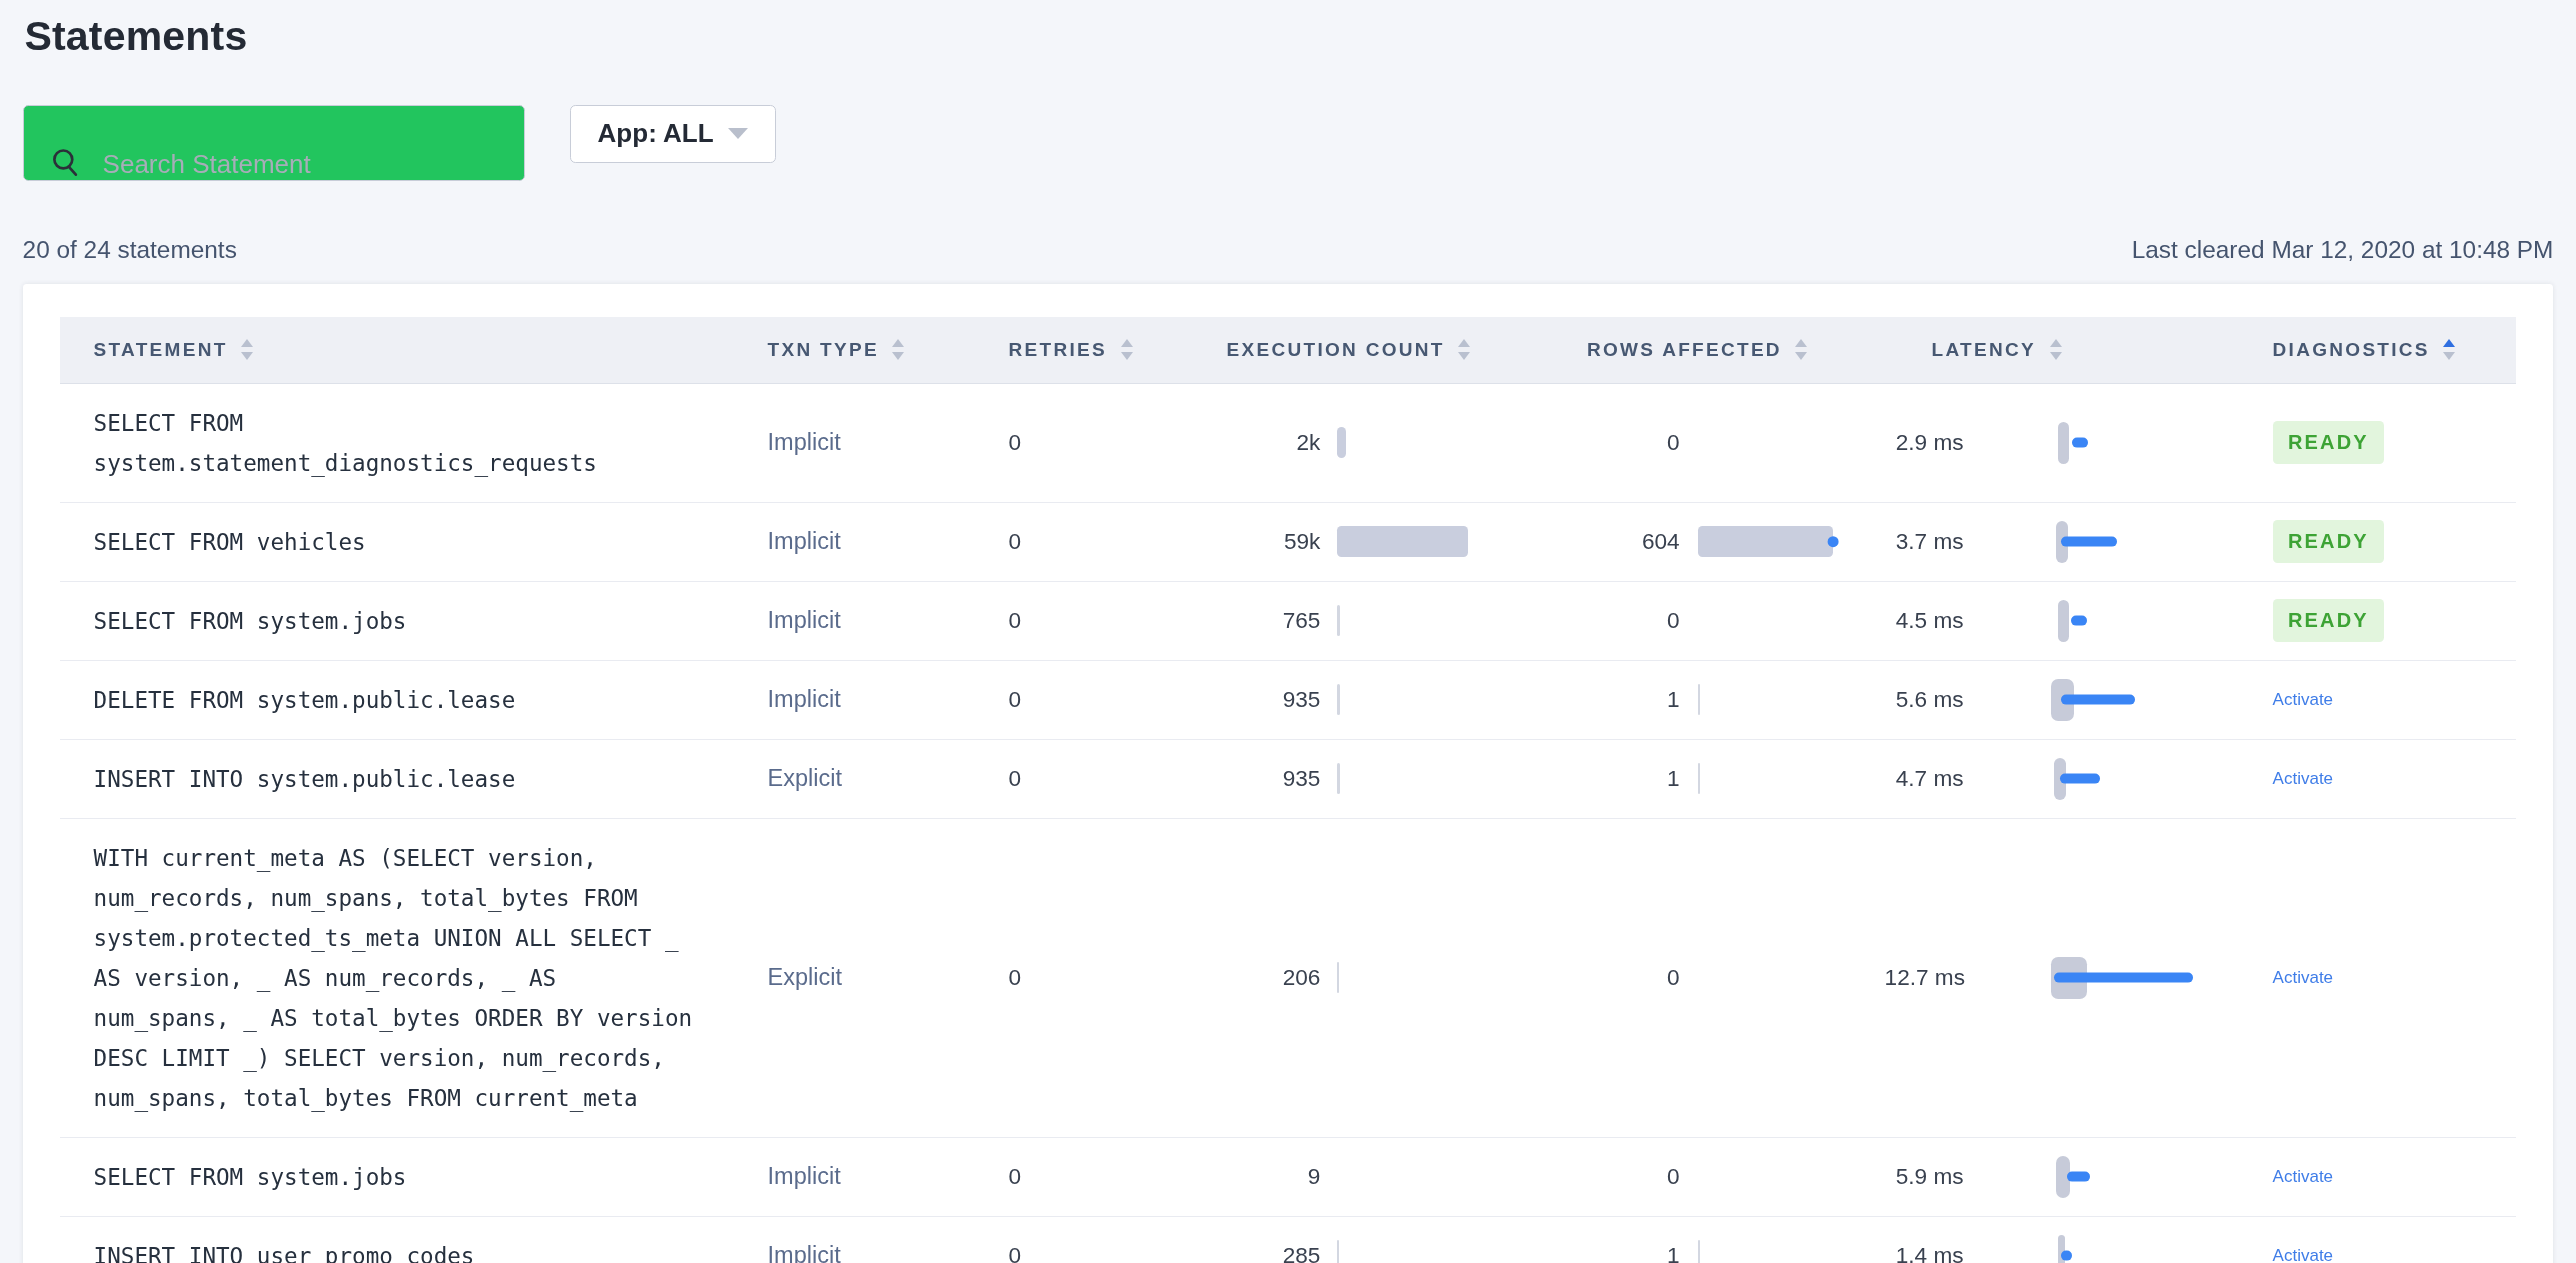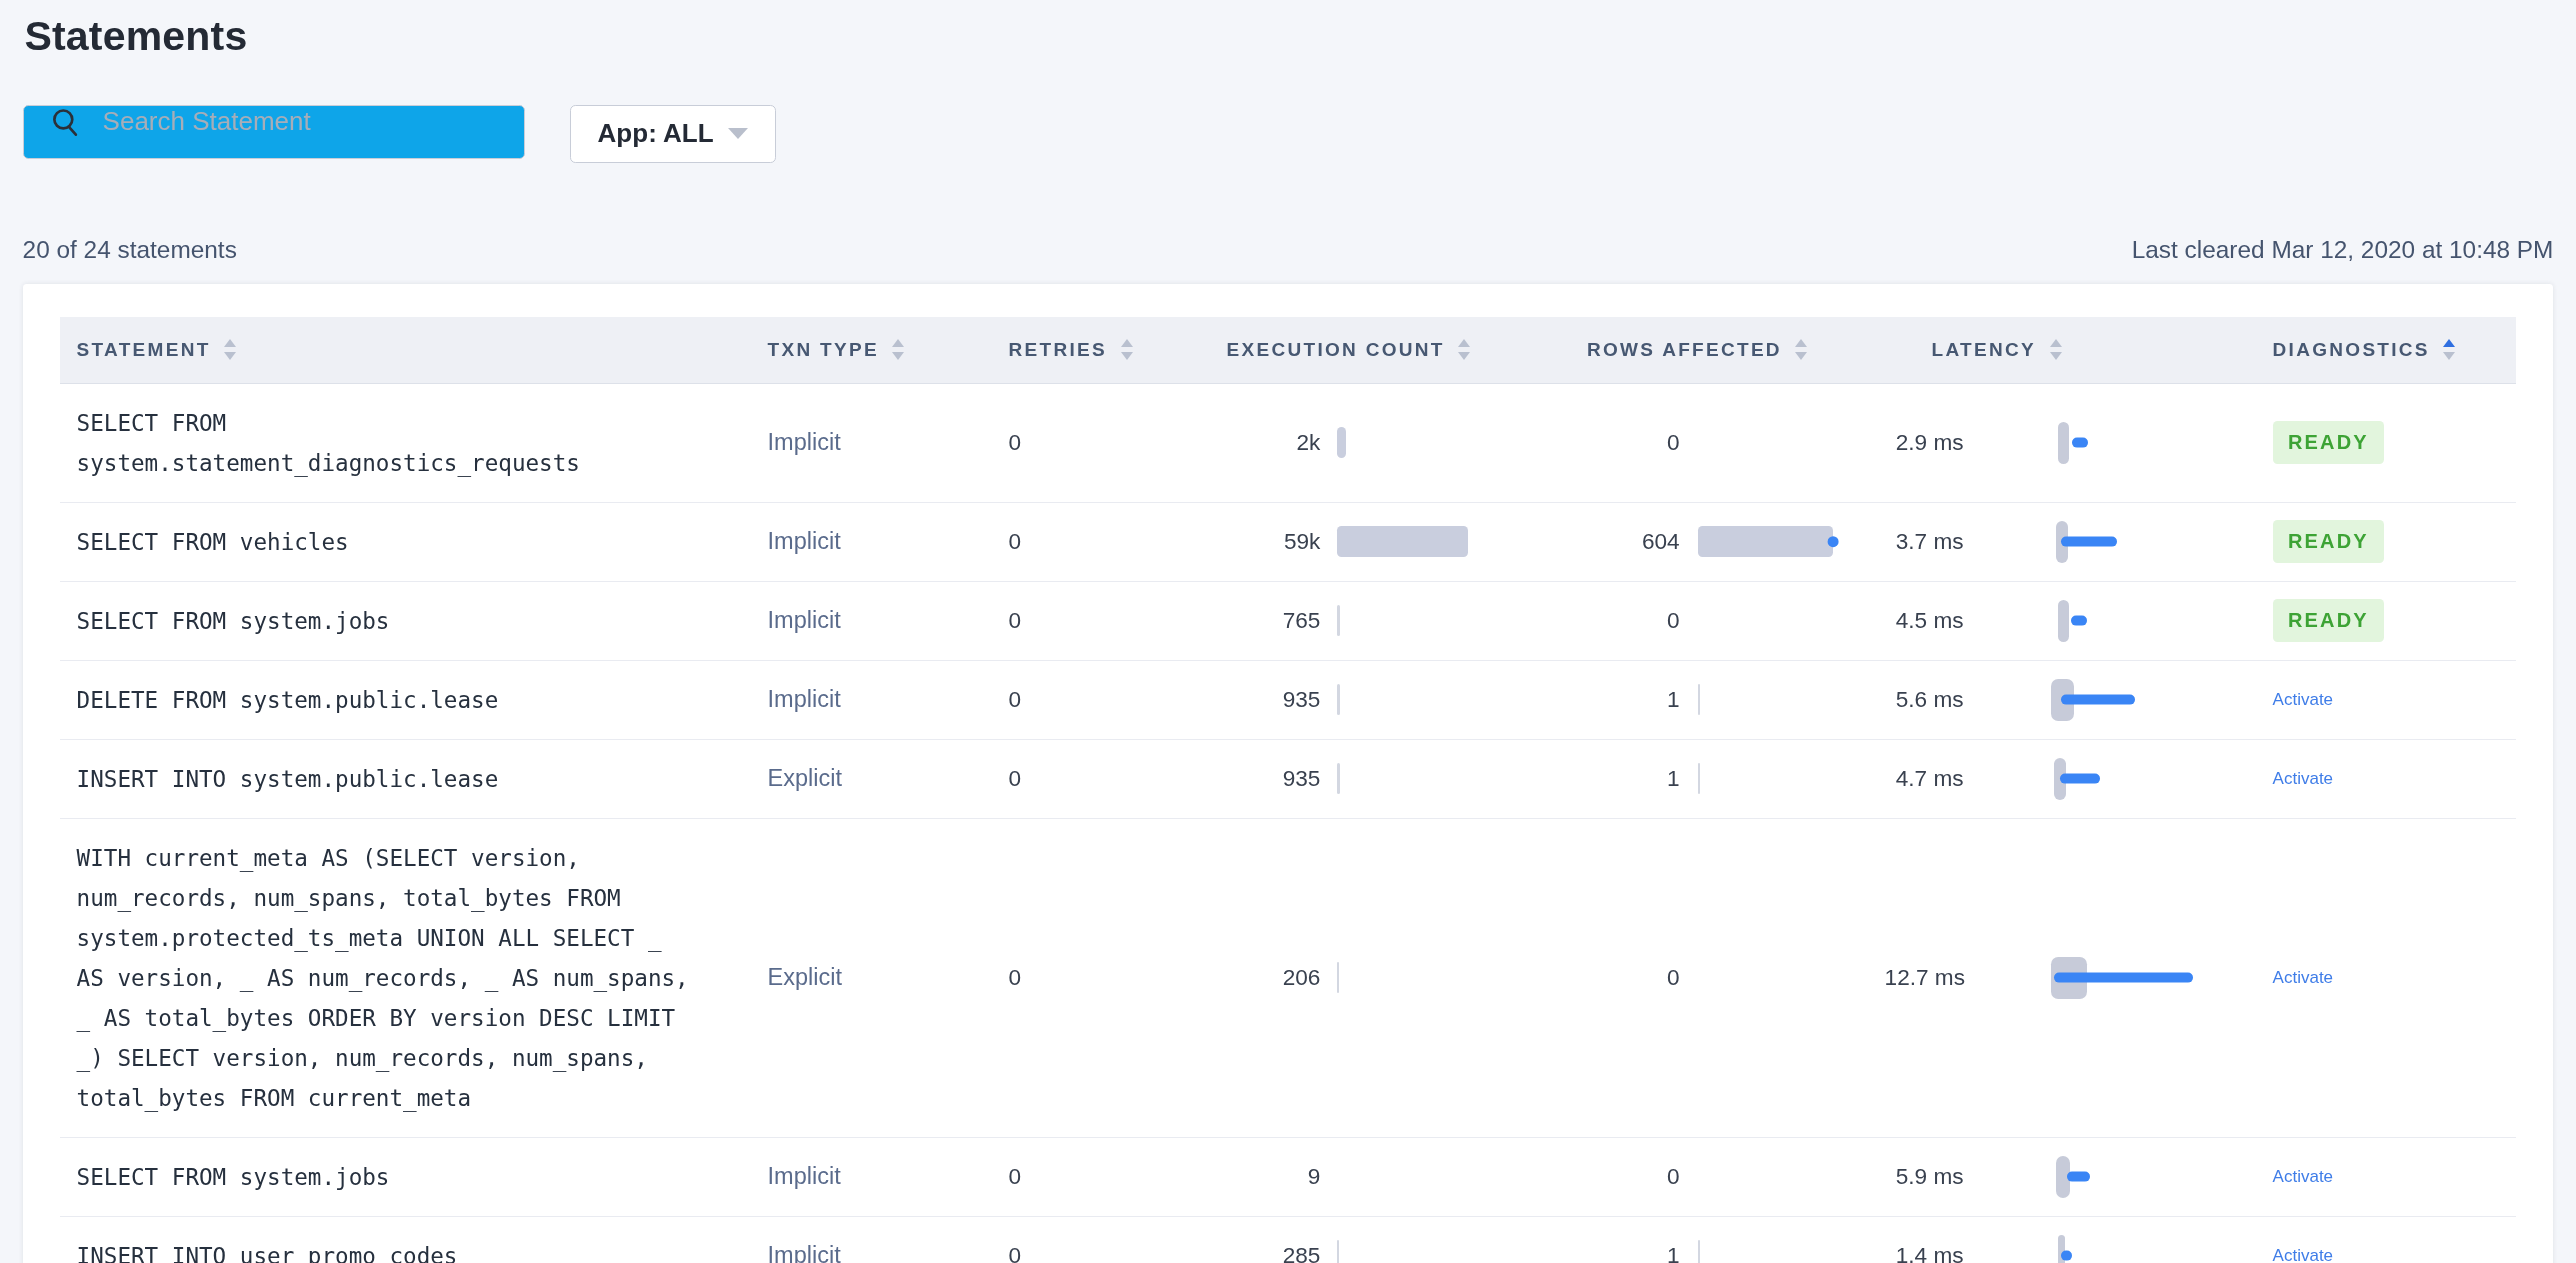--- a/index.html
+++ b/index.html
@@ -12,23 +12,23 @@
   .page { padding:0 22.6px; }
 
   h1.page-title {
     margin:12.6px 0 0 1.8px;
     font-size:41px; font-weight:700; color:#242a35; letter-spacing:0.2px;
   }
 
   
   .toolbar { display:flex; margin-top:45px; height:74px; }
   .search-box {
-    width:502px; height:54px; background:#0ea5e9;
+    width:502px; height:76px; background:#22c55e;
     border:1.8px solid #c8cdd8; border-radius:5.4px;
-    display:flex; align-items:flex-start;
+    display:flex; align-items:flex-end;
   }
   .search-box svg { margin-left:25px; flex:0 0 auto; }
   .search-box input {
     border:none; outline:none; flex:1; margin-left:20px; margin-right:14.4px;
     font-size:26px; color:#242a35; font-family:"Liberation Sans", sans-serif;
     background:transparent;
   }
   .search-box input::placeholder { color:#a7adb8; }
   .app-filter {
     margin-left:45px; height:58px; padding:0 27px;
@@ -78,21 +78,21 @@
   .sort .down {
     width:0; height:0; border-left:6.3px solid transparent; border-right:6.3px solid transparent;
     border-top:8.1px solid #b9c0cf;
   }
   .sort.active-asc .up { border-bottom-color:var(--accent,#2f6fe0); }
 
   .tr { border-bottom:1.8px solid #e9ebf1; }
   .td { min-height:78px; display:flex; align-items:center; }
 
   
-  .c1 { padding-left:17px; padding-right:36px; }
+  .c1 { padding-left:34px; padding-right:36px; }
   .c2 { padding-left:36px; }
   .c3 { padding-left:42px; }
   .c4h { padding-left:61px;text-align:center; }
   .c5h { padding-left:24.4px; }
   .c6h { padding-left:35px; }
   .c7 { padding-left:60px; }
 
   .stmt {
     font-family:"DejaVu Sans Mono", monospace;
     font-size:22.6px; line-height:40px; color:#26303e;

